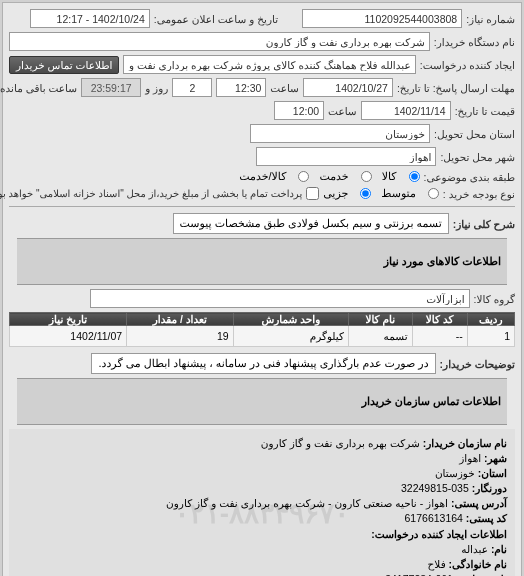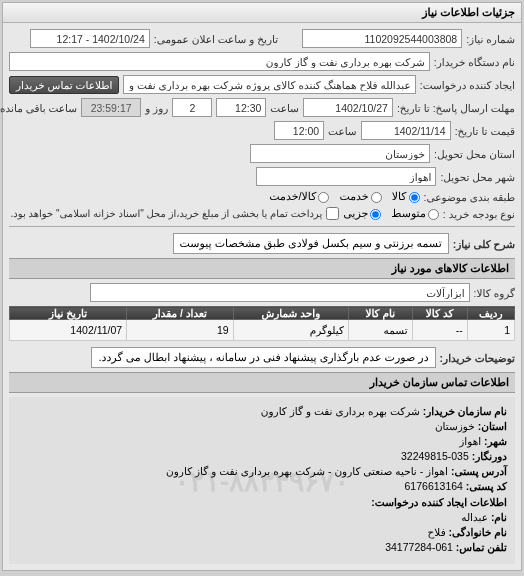--- a/index.html
+++ b/index.html
@@ -49,30 +49,30 @@
   background: linear-gradient(#6a6a6a, #4a4a4a);
   color: #fff;
   border: 1px solid #333;
   padding: 2px 6px;
   font-family: inherit;
   font-size: 10.5px;
   cursor: pointer;
   border-radius: 2px;
 }
 .radio-group { display: flex; gap: 10px; align-items: center; }
-.radio-item { display: flex; align-items: flex-end; gap: 2px; }
+.radio-item { display: flex; align-items: center; gap: 12px; }
 .radio { width: 11px; height: 11px; }
 .section-title {
   background: #d0d0d0;
   border-top: 1px solid #999;
   border-bottom: 1px solid #999;
-  padding: 3px 6px;
+  padding: 16px 6px;
   font-weight: bold;
   font-size: 11px;
-  margin: 4px 0;
+  margin: 4px 8px;
 }
 table {
   width: 100%;
   border-collapse: collapse;
   background: #fff;
   font-size: 10.5px;
 }
 th {
   background: linear-gradient(#5a5a5a, #3a3a3a);
   color: #fff;
@@ -107,21 +107,20 @@
   border: 1px solid #999;
   padding: 3px 6px;
   display: inline-block;
 }
 .flex-fill { flex: 1; }
 </style>
 </head>
 <body>
 
 <div class="panel">
-  <div class="panel-header">جزئیات اطلاعات نیاز</div>
   <div class="panel-body">
 
     <div class="row">
       <span class="label">شماره نیاز:</span>
       <input class="input" style="width: 160px;" readonly="" value="1102092544003808">
       <span class="label" style="margin-right:20px">تاریخ و ساعت اعلان عمومی:</span>
       <input class="input" style="width: 120px;" readonly="" value="1402/10/24 - 12:17">
     </div>
 
     <div class="row">
@@ -241,28 +240,28 @@
 
     <div class="section-title">اطلاعات تماس سازمان خریدار</div>
 
     <div class="contact-section">
       <div class="watermark">۰۲۱-۸۸۳۴۹۶۷۰</div>
       <div class="contact-line">
         <b>نام سازمان خریدار:</b>
         <span>شرکت بهره برداری نفت و گاز کارون</span>
       </div>
       <div class="contact-line">
+        <b>شهر:</b>
+        <span>اهواز</span>
+      </div>
+      <div class="contact-line">
         <b>استان:</b>
         <span>خوزستان</span>
       </div>
       <div class="contact-line">
-        <b>شهر:</b>
-        <span>اهواز</span>
-      </div>
-      <div class="contact-line">
         <b>دورنگار:</b>
         <span>035-32249815</span>
       </div>
       <div class="contact-line">
         <b>آدرس پستی:</b>
         <span>اهواز - ناحیه صنعتی کارون - شرکت بهره برداری نفت و گاز کارون</span>
       </div>
       <div class="contact-line">
         <b>کد پستی:</b>
         <span>6176613164</span>

